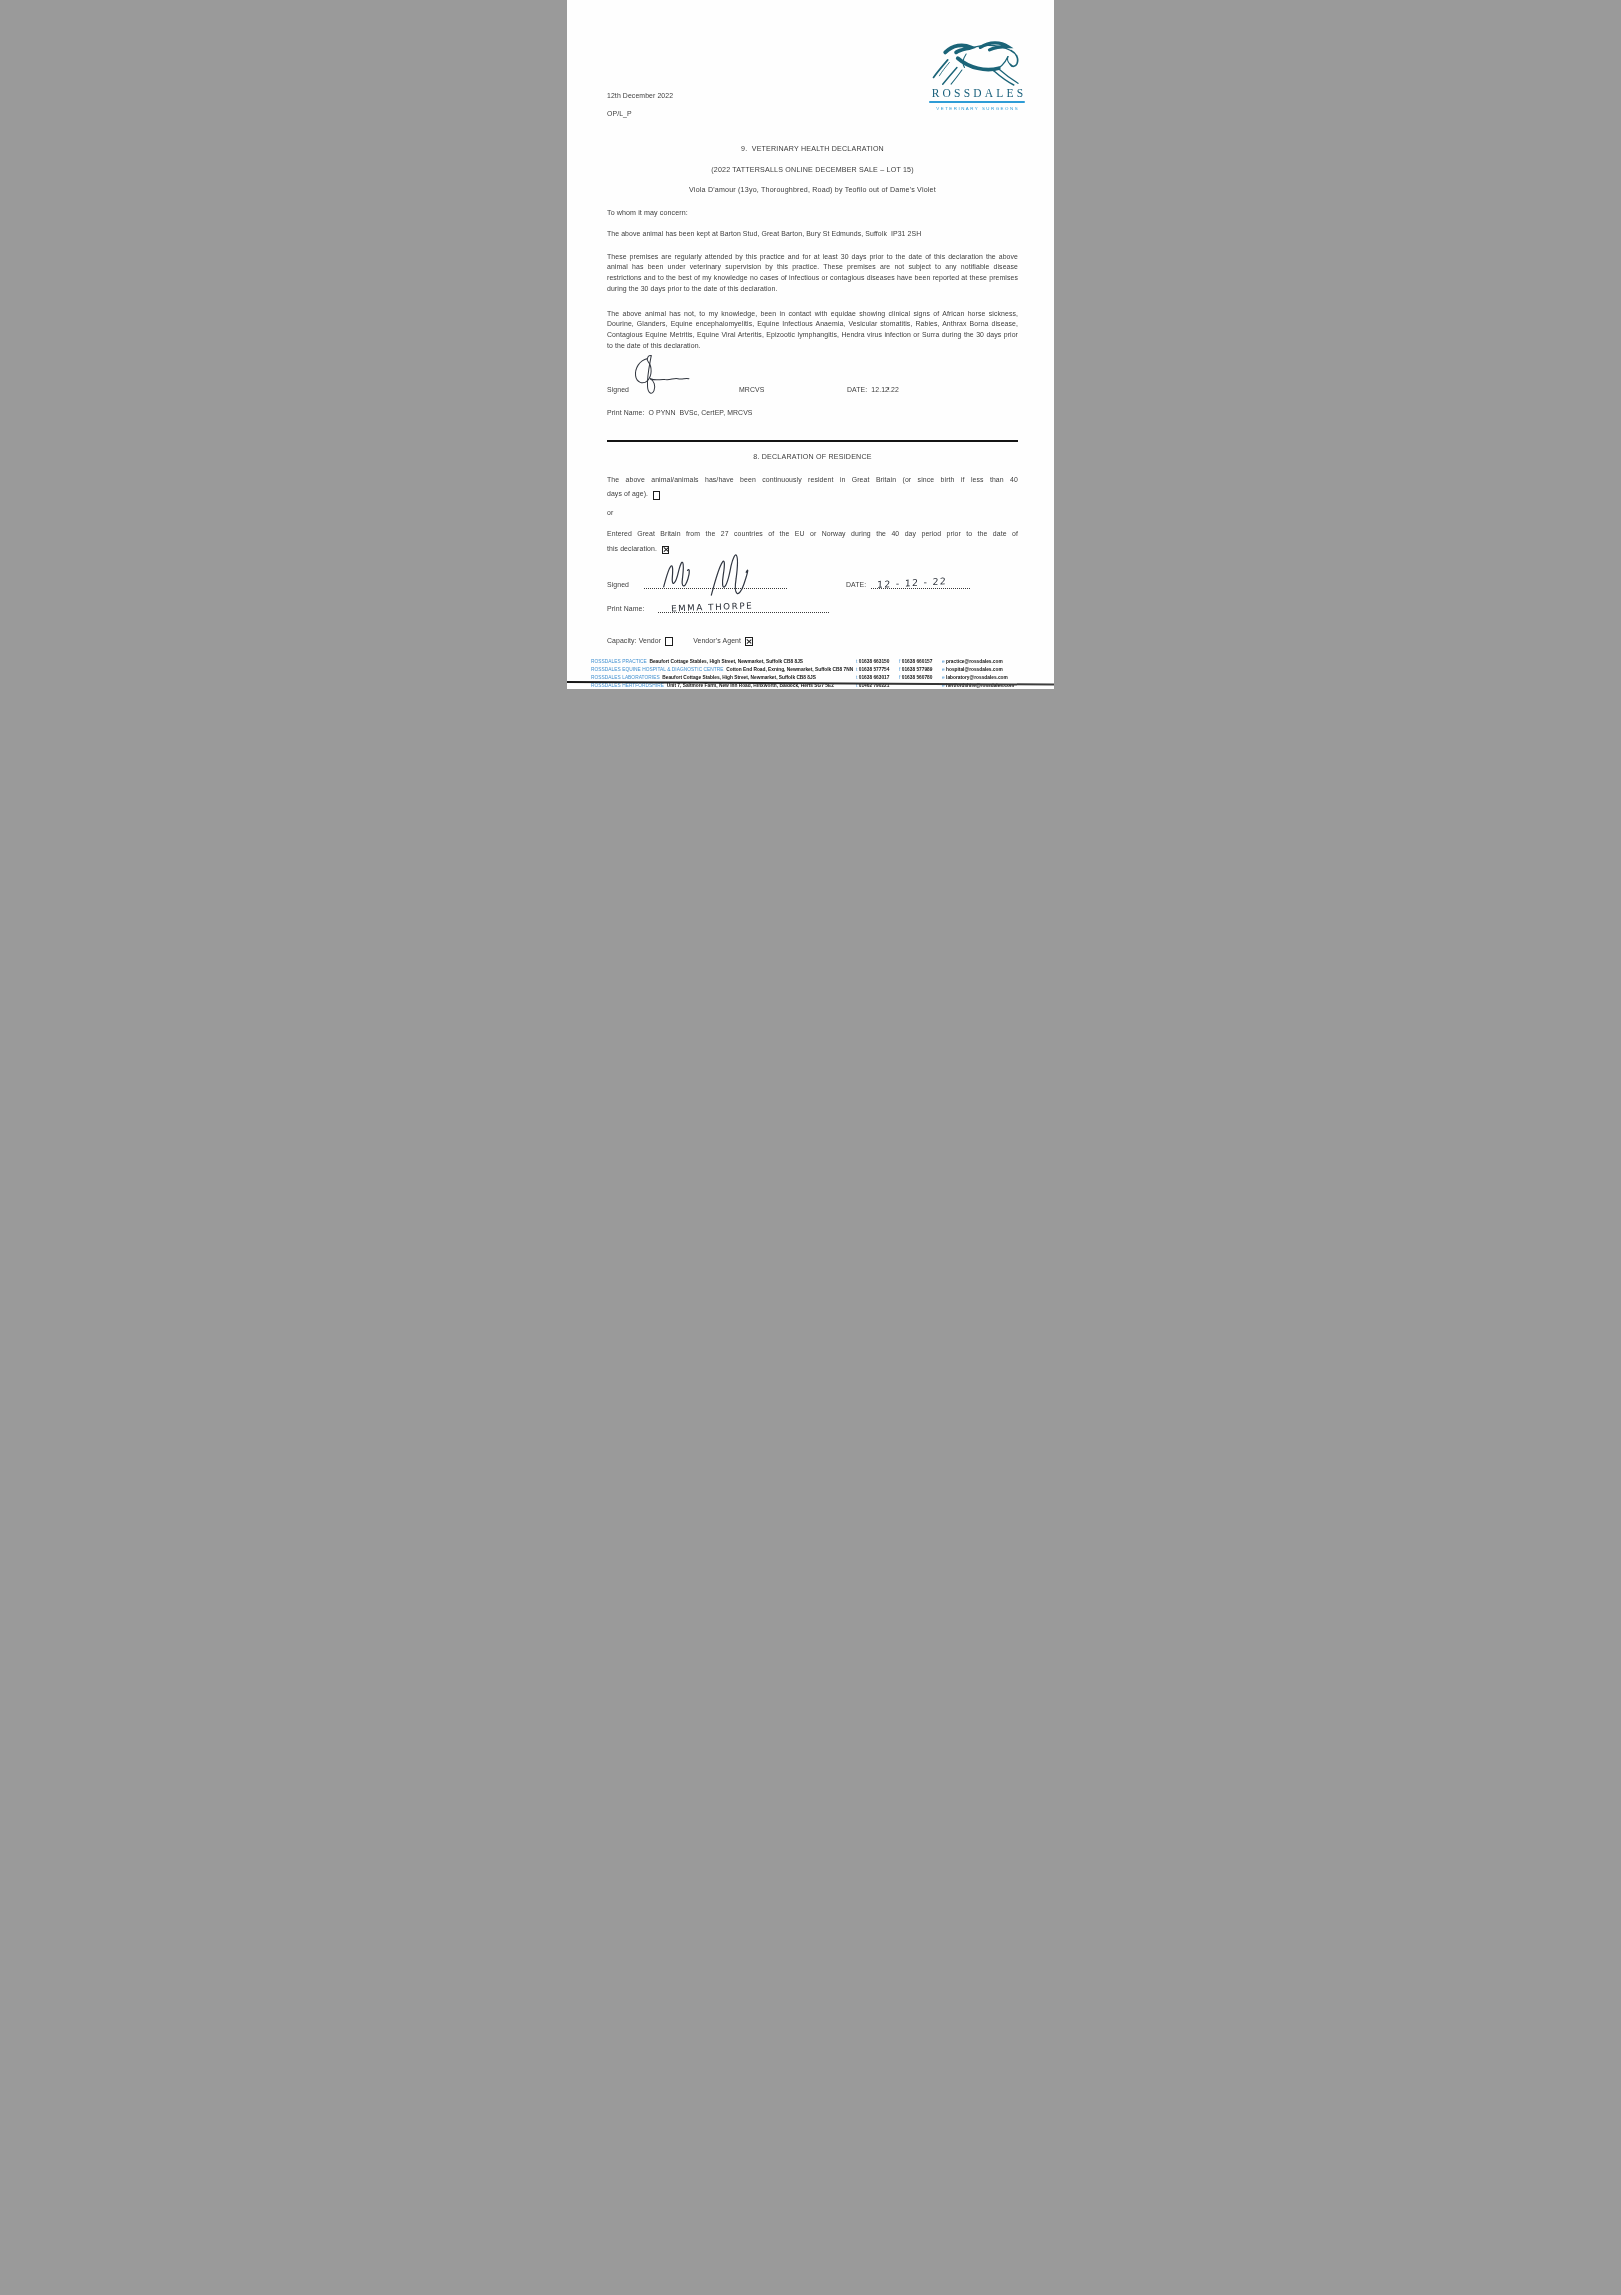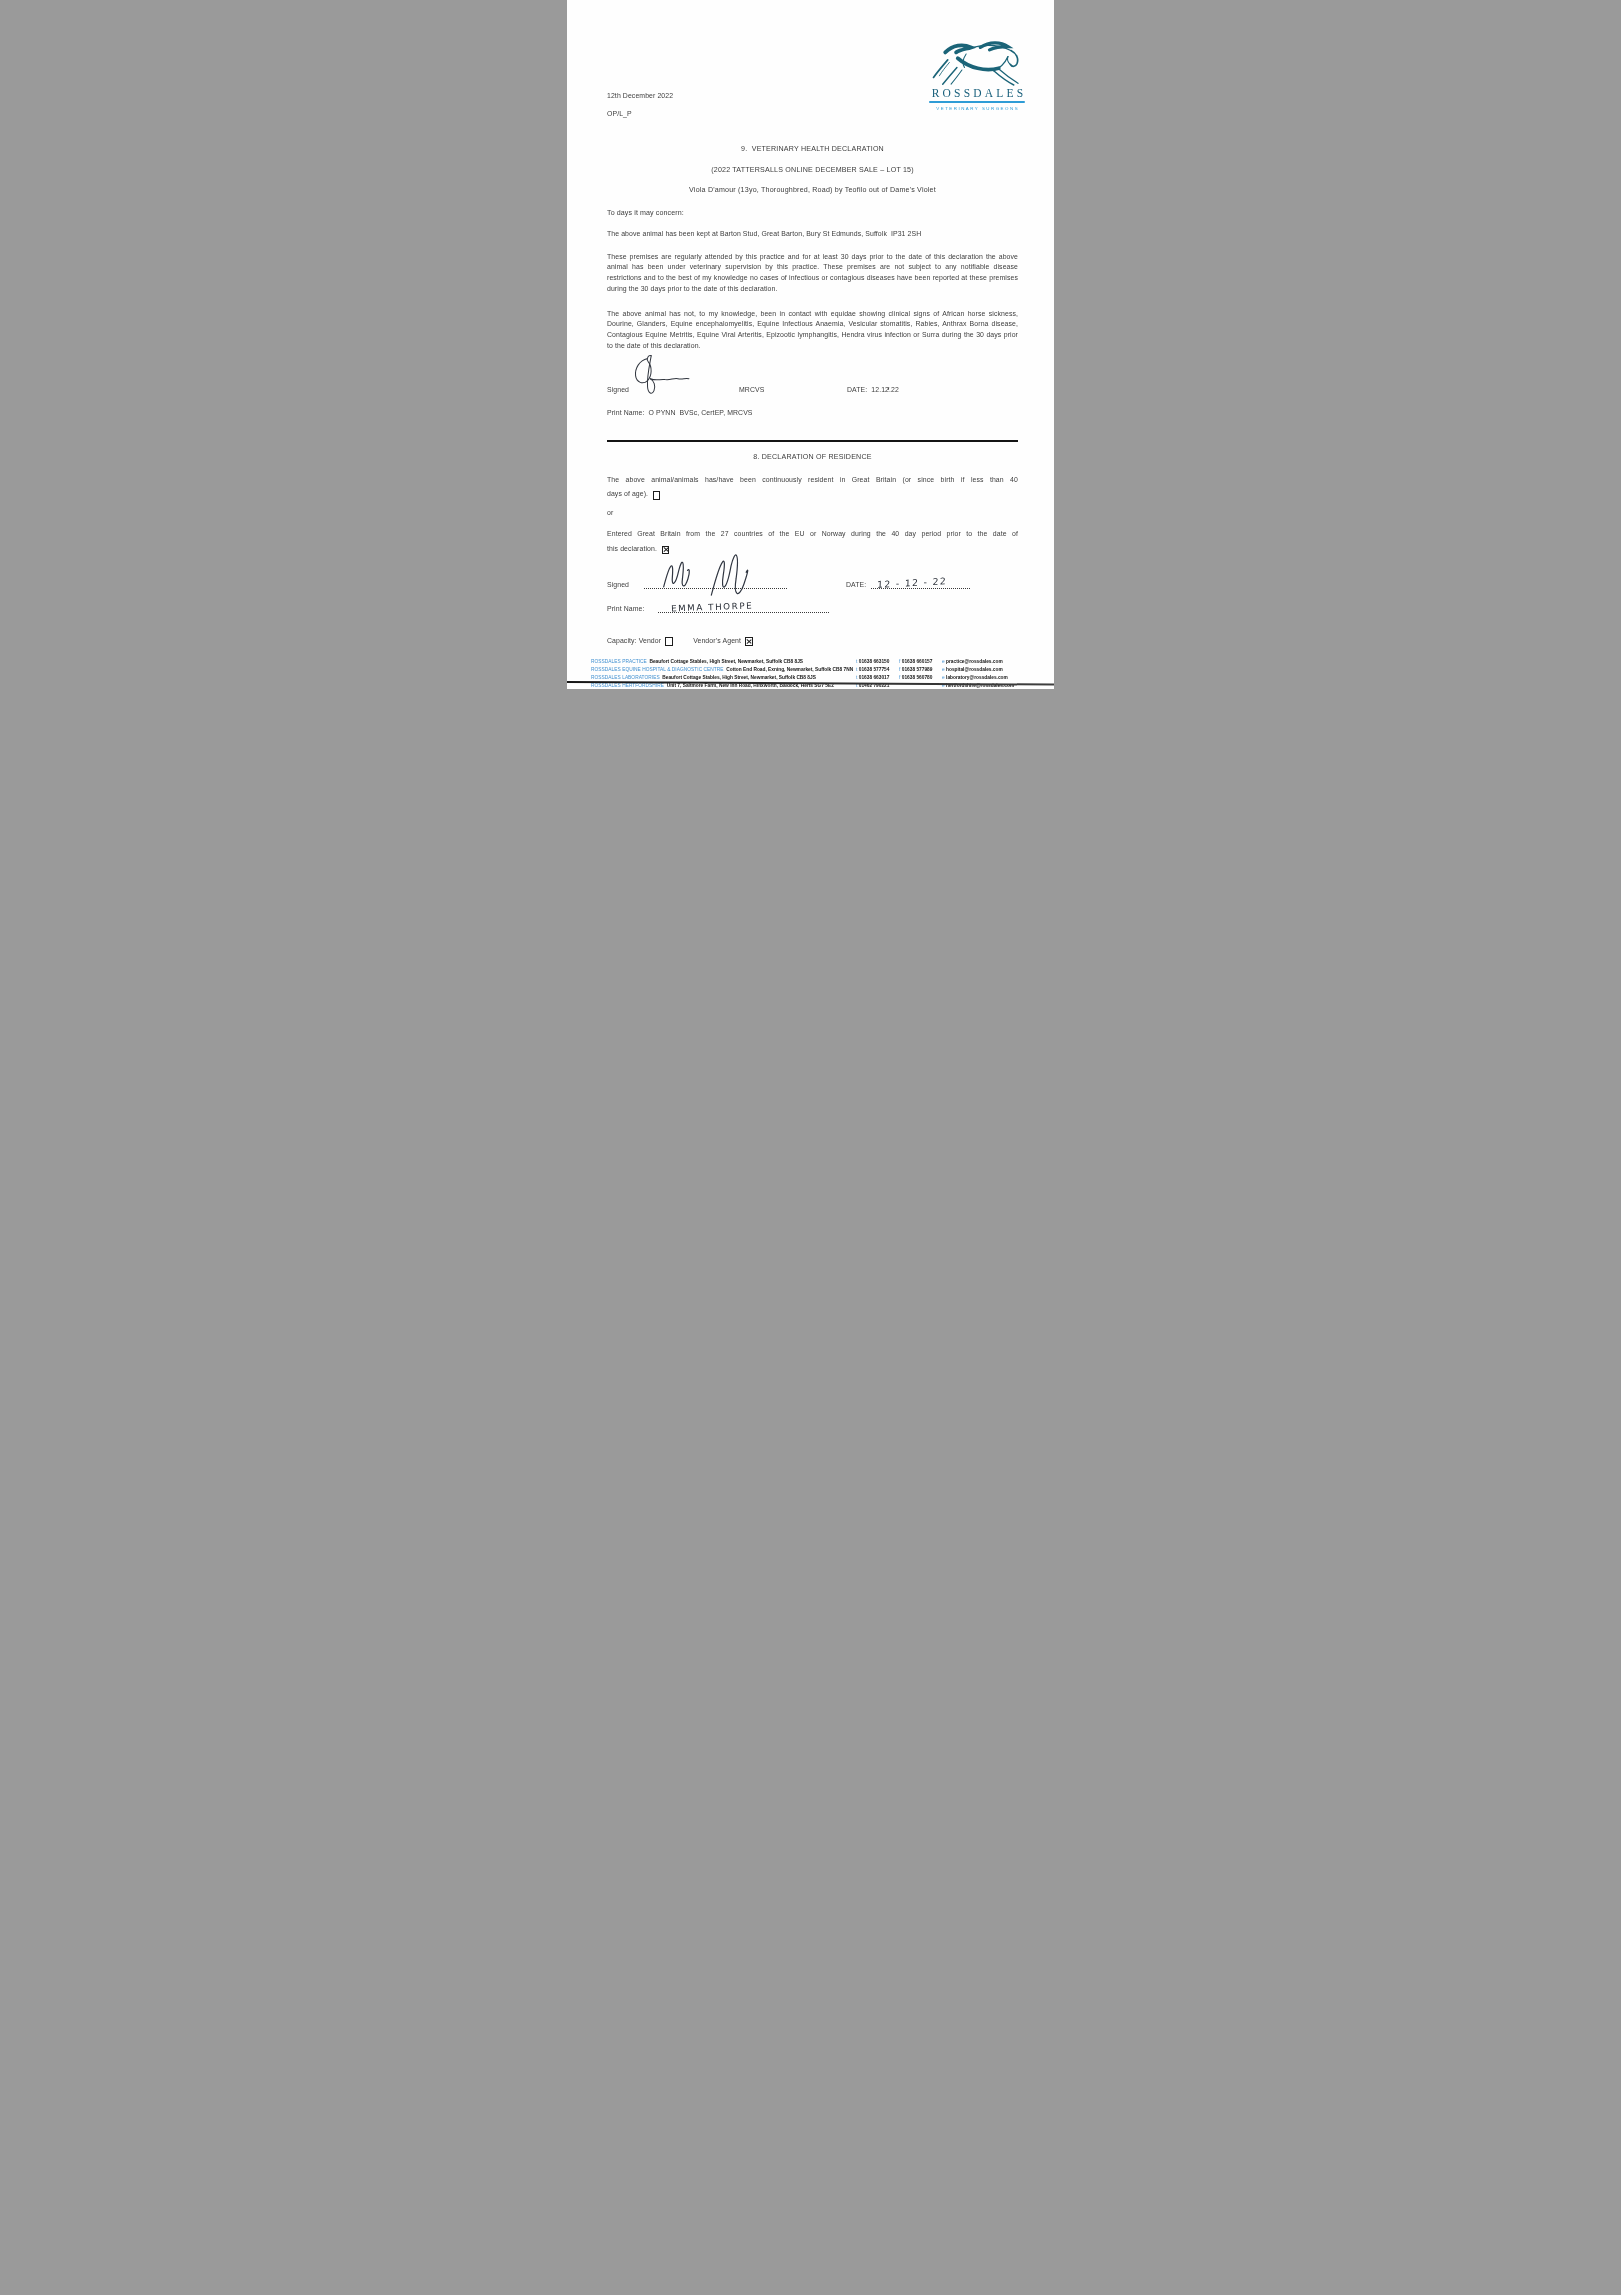--- a/index.html
+++ b/index.html
@@ -191,21 +191,21 @@
 
   <div class="content">
 
     <div class="body-text letter-date">12th December 2022</div>
     <div class="body-text letter-ref">OP/L_P</div>
 
     <div class="h-center title1">9.  VETERINARY HEALTH DECLARATION</div>
     <div class="h-center subtitle1">(2022 TATTERSALLS ONLINE DECEMBER SALE – LOT 15)</div>
     <div class="h-center subject1">Viola D'amour (13yo, Thoroughbred, Road) by Teofilo out of Dame's Violet</div>
 
-    <div class="body-text salutation">To days it may concern:</div>
+    <div class="body-text salutation">To whom it may concern:</div>
     <div class="body-text kept-line pre">The above animal has been kept at Barton Stud, Great Barton, Bury St Edmunds, Suffolk  IP31 2SH</div>
     <p class="body-text para-premises just">These premises are regularly attended by this practice and for at least 30 days prior to the date of this declaration the above animal has been under veterinary supervision by this practice.  These premises are not subject to any notifiable disease restrictions and to the best of my knowledge no cases of infectious or contagious diseases have been reported at these premises during the 30 days prior to the date of this declaration.</p>
     <p class="body-text para-contact just">The above animal has not, to my knowledge, been in contact with equidae showing clinical signs of African horse sickness, Dourine, Glanders, Equine encephalomyelitis, Equine Infectious Anaemia, Vesicular stomatitis, Rabies, Anthrax Borna disease, Contagious Equine Metritis, Equine Viral Arteritis, Epizootic lymphangitis, Hendra virus infection or Surra during the 30 days prior to the date of this declaration.</p>
 
     <div class="sig-row1">
       <svg class="sig1-svg" width="69" height="46" viewBox="0 0 150 100" fill="none">
         <g stroke="#31363f" stroke-width="2.2" stroke-linecap="round" fill="none">
           <path d="M36,14 C18,18 8,36 10,52 C12,66 26,72 36,62 C46,52 46,32 38,22 C32,14 38,6 44,8"></path>
           <path d="M44,8 C40,30 34,56 36,76 C37,90 46,94 50,84 C54,74 50,62 42,58"></path>
           <path d="M42,58 C56,64 64,58 74,60 C86,62 92,56 102,58 C112,60 118,56 126,58"></path>

